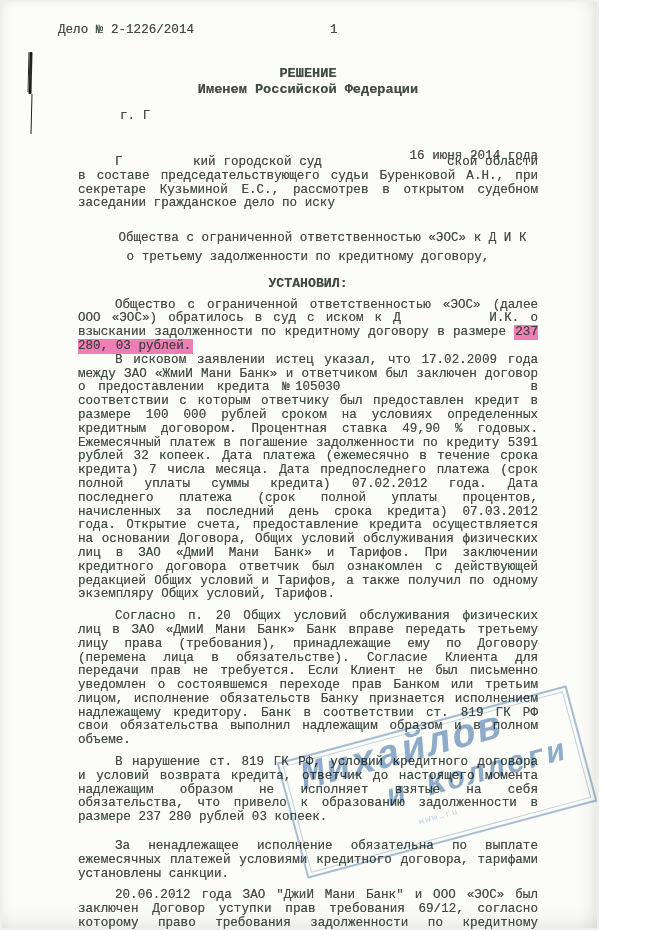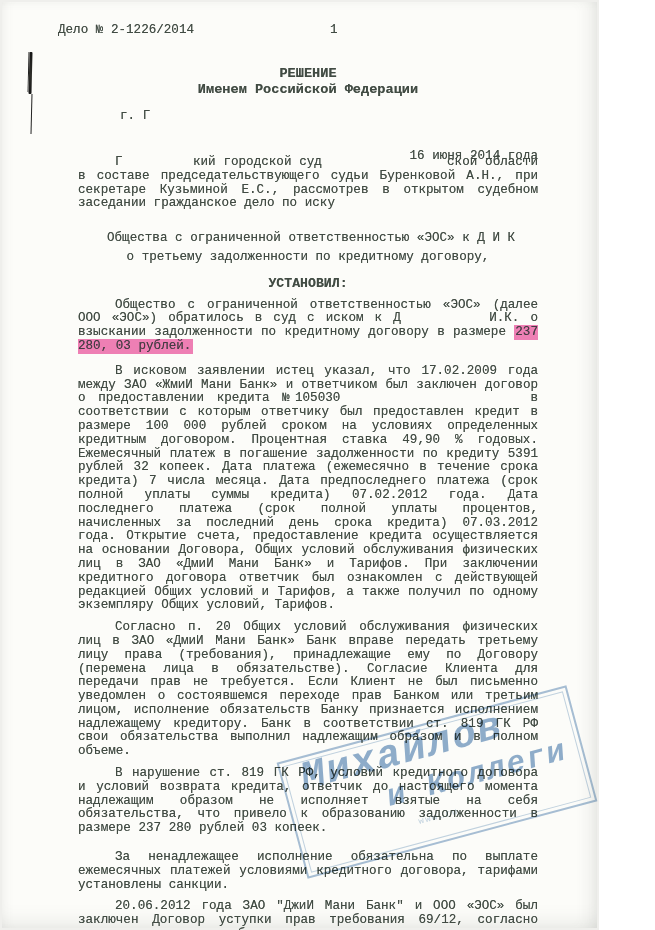--- a/index.html
+++ b/index.html
@@ -24,29 +24,29 @@
     text-shadow:0 0 .5px rgba(65,75,67,.65);
   }
   .header-row { position:relative; margin-top:24px; height:14px; }
   .case-number { position:absolute; left:-20px; top:0; white-space:nowrap; }
   .page-number { position:absolute; left:252px; top:0; }
   .title-block { text-align:center; margin-top:28px; font-weight:700; }
   .title-line { font-size:13.6px; line-height:15.5px; }
   .dateline { position:relative; margin-top:13px; height:15px; }
   .city { position:absolute; left:42px; top:0; }
   .date { position:absolute; right:0; top:0;margin-top:40px; }
-  p { margin:0; }
+  p { margin:0;text-align:center; }
   .just { text-align:justify; }
   .indent { text-indent:37px; }
   .preamble { margin-top:31px; }
   .claimant { margin-top:21px; margin-left:29px; }
   .subject { margin-top:5px; text-align:center; }
   .ustanovil { margin-top:12px; text-align:center; font-weight:700; font-size:13.2px; }
   .claim-para { margin-top:8px; }
-  .bp { margin-top:11px; }
+  .bp { }
   .bp-tight { margin-top:8px; }
   .bp-wide { margin-top:15px; }
   .req-intro { margin-top:10px; }
   .req { margin-top:10px; }
   mark.hl {
     background:#ee7fb4;
     color:#463a44;
     padding:0 2px 1px 1px;
   }
   

